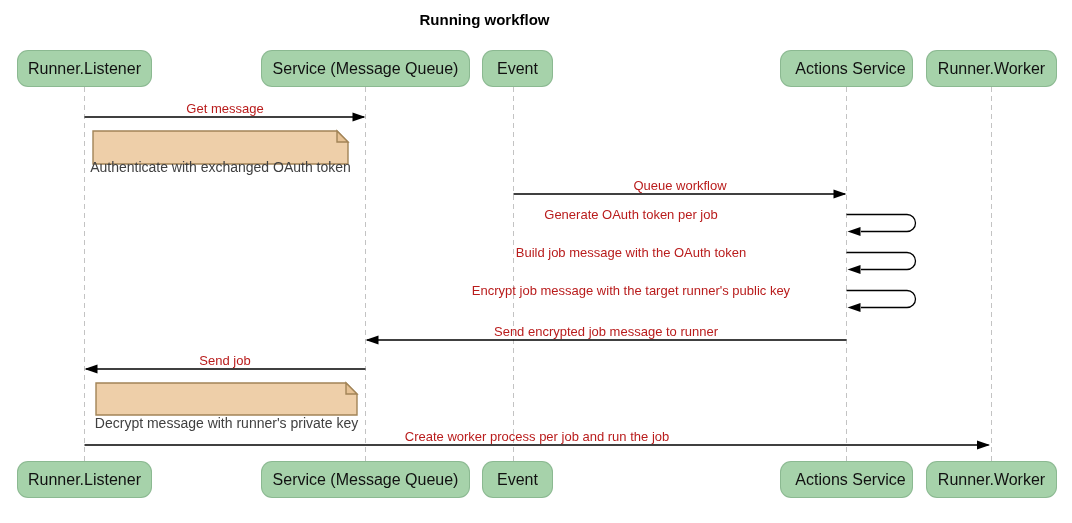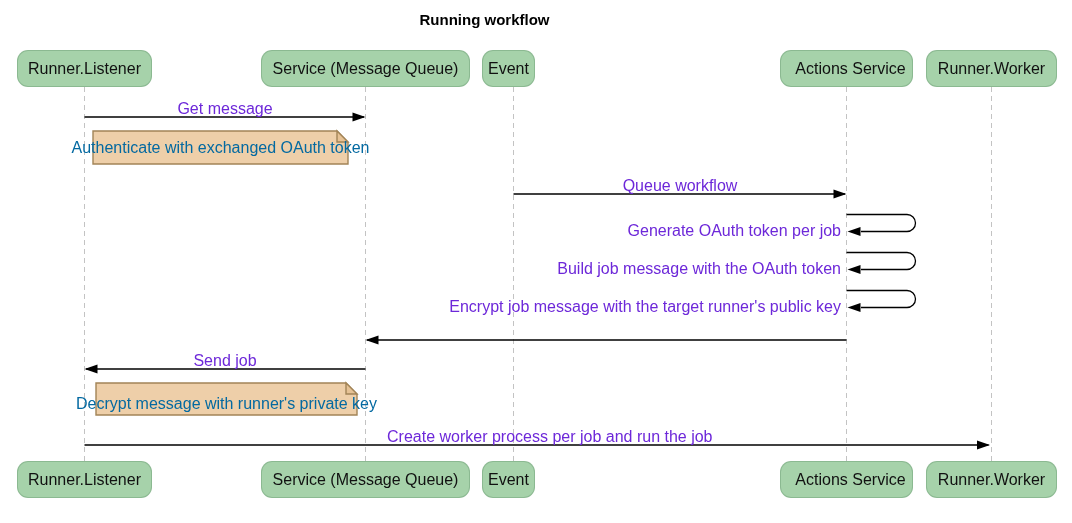--- a/index.html
+++ b/index.html
@@ -31,41 +31,42 @@
     align-items: center;
     justify-content: center;
     font-size: 16px;
     color: #111;
     white-space: nowrap;
   }
   .actor.top { top: 50px; }
   .actor.bottom { top: 461px; }
   .a1 { left: 17px;  width: 135px; }
   .a2 { left: 261px; width: 209px; }
-  .a3 { left: 482px; width: 53px;  }
+  .a3 { left: 482px; width: 71px;  }
   .a4 { left: 780px; width: 133px; padding-left: 8px; }
   .a5 { left: 926px; width: 131px; }
   .msg {
     position: absolute;
-    font-size: 16px;
-    color: #6d28d9;
+    font-size: 13px;
+    color: #b91c1c;
     line-height: 14px;
     height: 14px;
     white-space: nowrap;
   }
   .msg.center { text-align: center; }
-  .msg.right { text-align: right; margin-top: 16px; }
+  .msg.right { text-align: center; }
   .note-label {
     position: absolute;
-    font-size: 16px;
-    color: #0369a1;
+    font-size: 14px;
+    color: #404040;
     display: flex;
     align-items: center;
     justify-content: center;
     white-space: nowrap;
+    margin-top: 19px;
   }
 </style>
 </head>
 <body>
 
 <div class="diagram">
 
   <div class="title">Running workflow</div>
 
   <svg class="layer" width="1072" height="523" viewBox="0 0 1072 523">
@@ -143,19 +144,20 @@
     </div>
   <div class="actor bottom a5">
       <span>Runner.Worker</span>
     </div>
 
   <div class="msg center" style="left:125px; top:102px; width:200px;">Get message</div>
   <div class="msg center" style="left:580px; top:179px; width:200px;">Queue workflow</div>
   <div class="msg right" style="right:231px; top:208px; width:420px;">Generate OAuth token per job</div>
   <div class="msg right" style="right:231px; top:246px; width:420px;">Build job message with the OAuth token</div>
   <div class="msg right" style="right:231px; top:284px; width:420px;">Encrypt job message with the target runner's public key</div>
+  <div class="msg center" style="left:456px; top:325px; width:300px;">Send encrypted job message to runner</div>
   <div class="msg center" style="left:125px; top:354px; width:200px;">Send job</div>
   <div class="msg center" style="left:387px; top:430px; width:300px;">Create worker process per job and run the job</div>
 
   <div class="note-label" style="left:93px; top:131px; width:255px; height:33px;">Authenticate with exchanged OAuth token</div>
   <div class="note-label" style="left:96px; top:383px; width:261px; height:42px;">Decrypt message with runner's private key</div>
 
 </div>
 
 </body></html>

